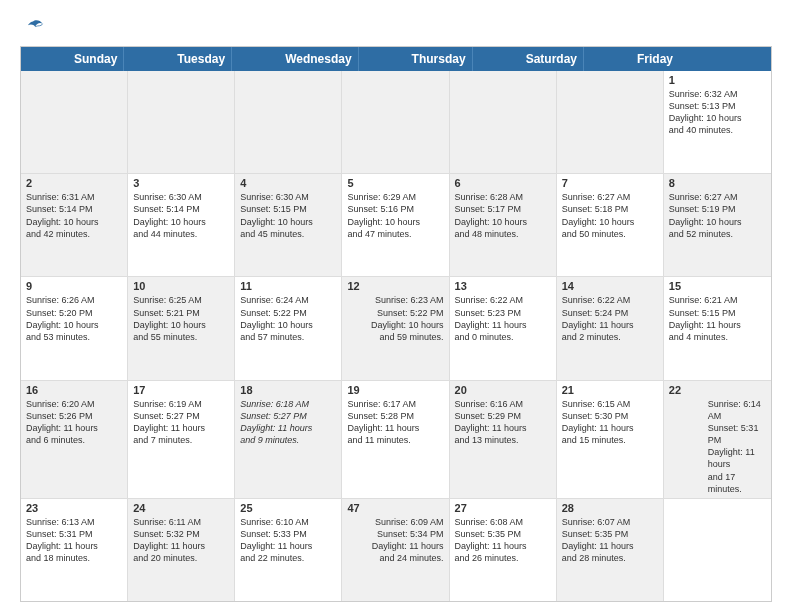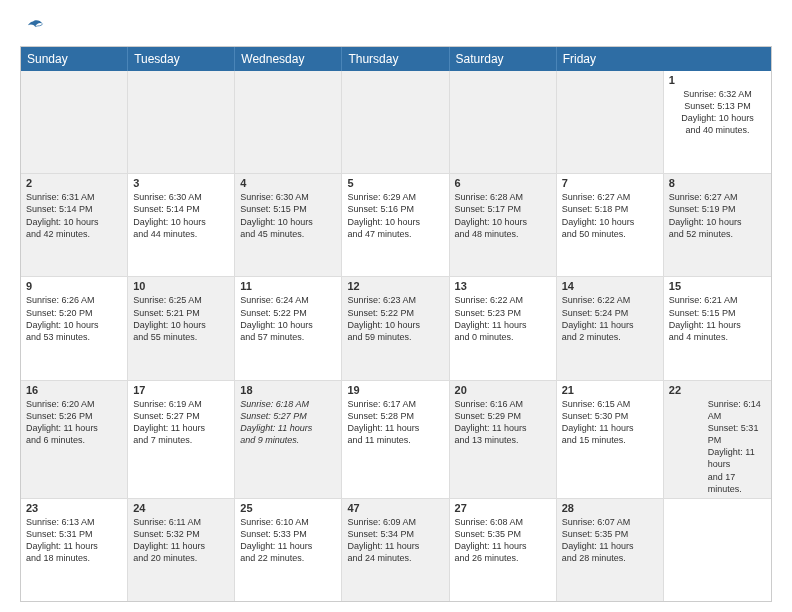--- a/index.html
+++ b/index.html
@@ -54,24 +54,25 @@
       border: 1px solid #ccc;
     }
     .cal-header {
       display: grid;
       grid-template-columns: repeat(7, 1fr);
       background: #2e6da4;
     }
     .cal-header-cell {
       color: white;
       font-size: 12px;
-      font-weight: normal;
+      font-weight: bold;
       padding: 5px 6px;
       text-align: left;
       border-right: 1px solid #4a85b8;
+      margin-left: 47px;
     }
     .cal-header-cell:last-child { border-right: none; }
     .cal-body {
       flex: 1;
       display: flex;
       flex-direction: column;
     }
     .cal-row {
       display: grid;
       grid-template-columns: repeat(7, 1fr);
@@ -139,21 +140,21 @@
     <div class="cal-body">
     <div class="cal-row">
           <div class="cal-cell shaded"></div>
           <div class="cal-cell shaded"></div>
           <div class="cal-cell shaded"></div>
           <div class="cal-cell shaded"></div>
           <div class="cal-cell shaded"></div>
           <div class="cal-cell shaded"></div>
           <div class="cal-cell">
             <span class="day-num">1</span>
-            <div class="cell-text" style="white-space: pre-line; text-align: center;">Sunrise: 6:32 AM
+            <div class="cell-text" style="white-space: pre-line;">Sunrise: 6:32 AM
 Sunset: 5:13 PM
 Daylight: 10 hours
 and 40 minutes.</div>
           </div>
         </div>
         <div class="cal-row">
           <div class="cal-cell shaded">
             <span class="day-num">2</span>
             <div class="cell-text" style="white-space: pre-line;">Sunrise: 6:31 AM
 Sunset: 5:14 PM
@@ -220,21 +221,21 @@
           </div>
           <div class="cal-cell">
             <span class="day-num">11</span>
             <div class="cell-text" style="white-space: pre-line;">Sunrise: 6:24 AM
 Sunset: 5:22 PM
 Daylight: 10 hours
 and 57 minutes.</div>
           </div>
           <div class="cal-cell shaded">
             <span class="day-num">12</span>
-            <div class="cell-text" style="white-space: pre-line;">Sunrise: 6:23 AM
+            <div class="cell-text" style="white-space: pre-line; text-align: right;">Sunrise: 6:23 AM
 Sunset: 5:22 PM
 Daylight: 10 hours
 and 59 minutes.</div>
           </div>
           <div class="cal-cell">
             <span class="day-num">13</span>
             <div class="cell-text" style="white-space: pre-line;">Sunrise: 6:22 AM
 Sunset: 5:23 PM
 Daylight: 11 hours
 and 0 minutes.</div>
@@ -322,21 +323,21 @@
           </div>
           <div class="cal-cell">
             <span class="day-num">25</span>
             <div class="cell-text" style="white-space: pre-line;">Sunrise: 6:10 AM
 Sunset: 5:33 PM
 Daylight: 11 hours
 and 22 minutes.</div>
           </div>
           <div class="cal-cell shaded">
             <span class="day-num">47</span>
-            <div class="cell-text" style="white-space: pre-line;">Sunrise: 6:09 AM
+            <div class="cell-text" style="white-space: pre-line; text-align: right;">Sunrise: 6:09 AM
 Sunset: 5:34 PM
 Daylight: 11 hours
 and 24 minutes.</div>
           </div>
           <div class="cal-cell">
             <span class="day-num">27</span>
             <div class="cell-text" style="white-space: pre-line;">Sunrise: 6:08 AM
 Sunset: 5:35 PM
 Daylight: 11 hours
 and 26 minutes.</div>

